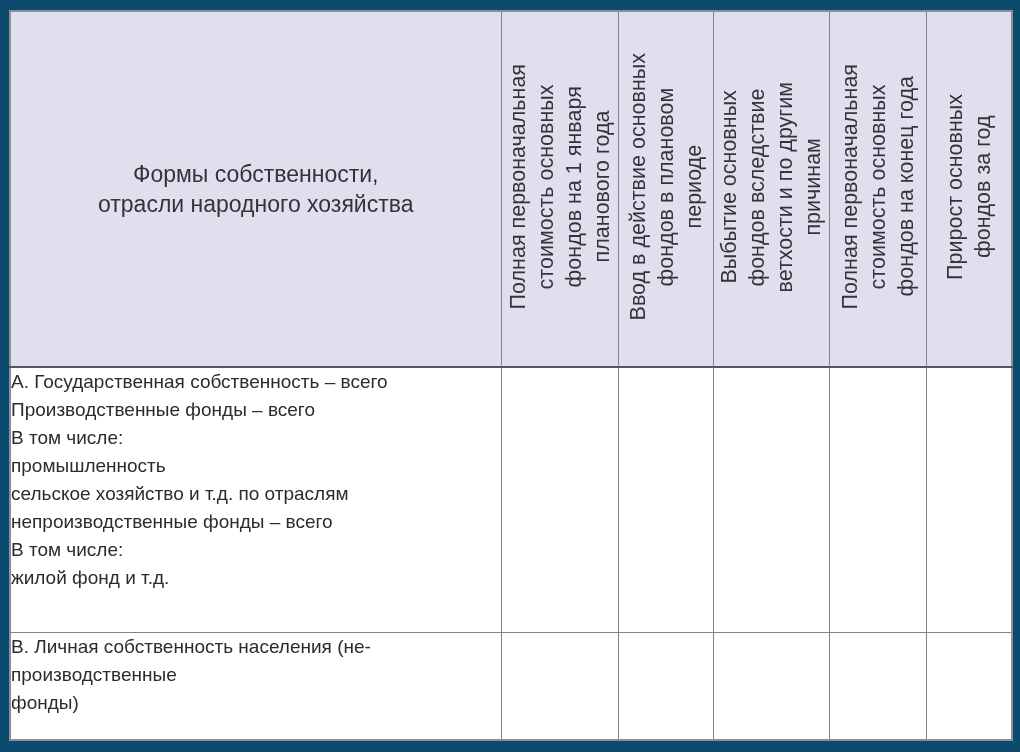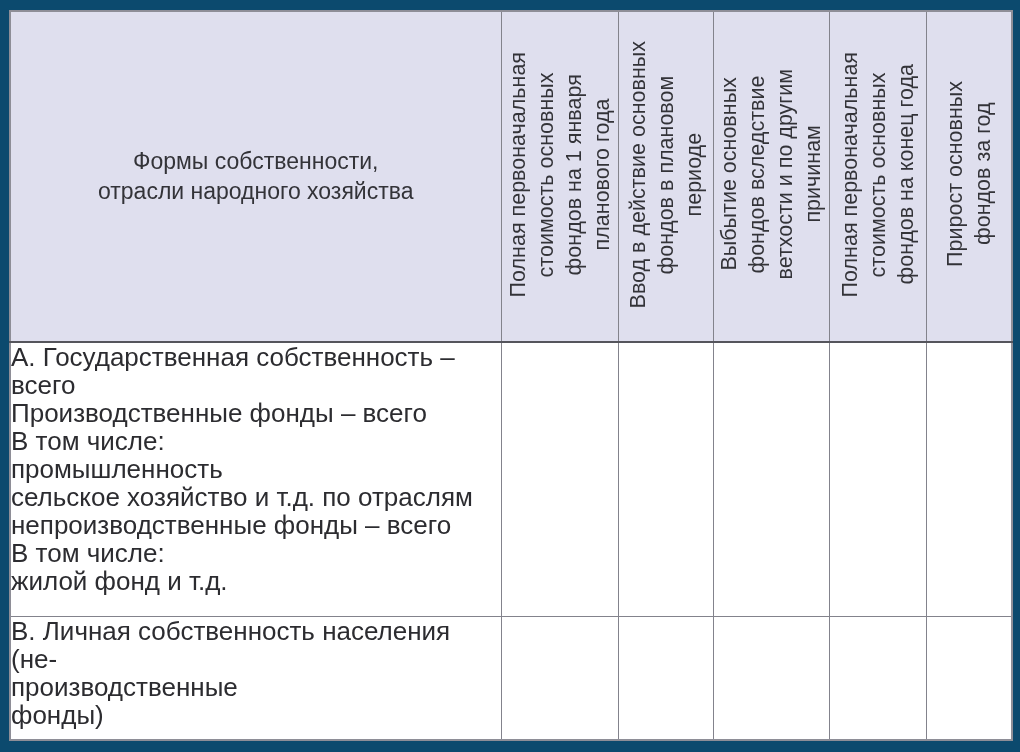--- a/index.html
+++ b/index.html
@@ -61,21 +61,21 @@
     line-height: 28px;
     color: #333338;
     max-height: 296px;
   }
   tr.row-a { height: 228px; }
   tr.row-b { height: 112px; }
   tr.row-c { height: 92px; }
   td.rowlabel {
     vertical-align: top;
     text-align: left;
-    font-size: 26px;
+    font-size: 19px;
     line-height: 28px;
     padding: 1px 6px 0 8px;
     white-space: pre-line;
     color: #2c2c30;
     background: #ffffff;
   }
   td.datacell {
     background: #ffffff;
   }
 </style>

